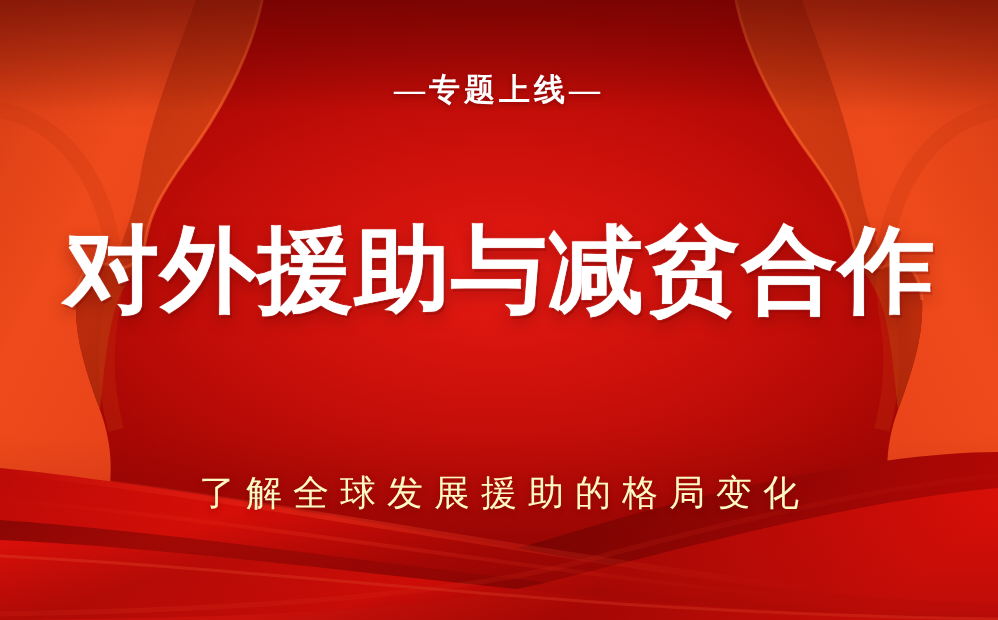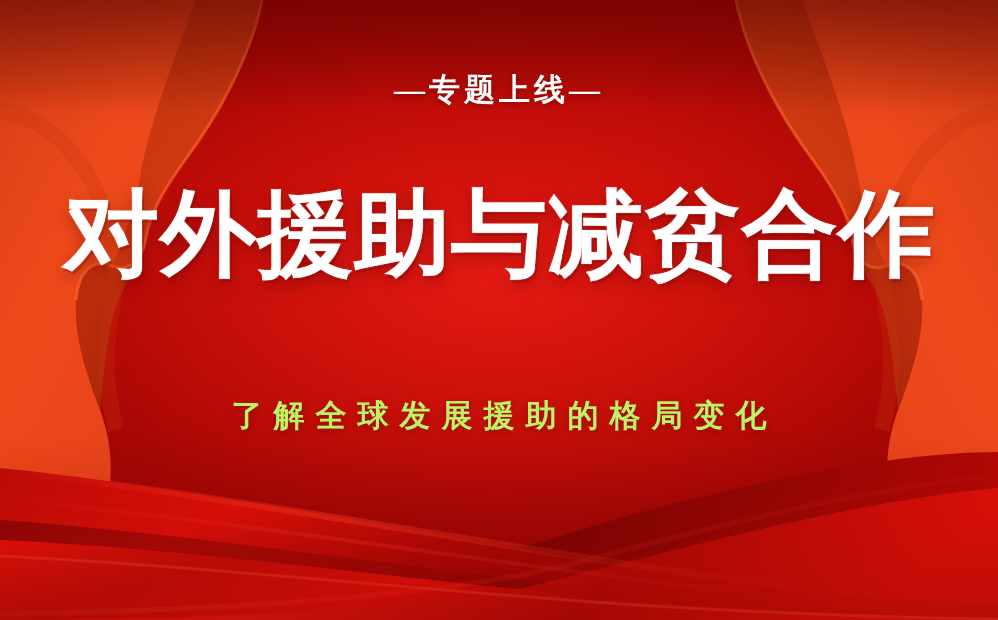--- a/index.html
+++ b/index.html
@@ -46,20 +46,21 @@
   }
 
   
   .content {
     position: absolute;
     inset: 0;
     display: flex;
     flex-direction: column;
     align-items: center;
     z-index: 6;
+    gap: 36px;
   }
 
   .eyebrow {
     margin-top: 74px;
     font-family: "Liberation Serif", "DejaVu Serif", serif;
     font-size: 31px;
     font-weight: 700;
     color: #ffffff;
     letter-spacing: 4px;
     line-height: 1;
@@ -81,23 +82,23 @@
       0 0 1px rgba(255,255,255,0.9),
       2px 3px 0 rgba(120,4,3,0.30),
       0 6px 16px rgba(90,2,2,0.38);
   }
 
   .sub-block {
     margin-top: 42px;
     text-align: center;
   }
   .sub-line {
-    font-size: 31px;
-    font-weight: 700;
-    color: #bef264;
+    font-size: 36px;
+    font-weight: 400;
+    color: #fef9c3;
     letter-spacing: 11px;
     line-height: 1.95;
     white-space: nowrap;
     text-indent: 11px;
     text-shadow: 0 2px 6px rgba(90,2,2,0.42);
   }
 </style>
 </head>
 <body>
 

